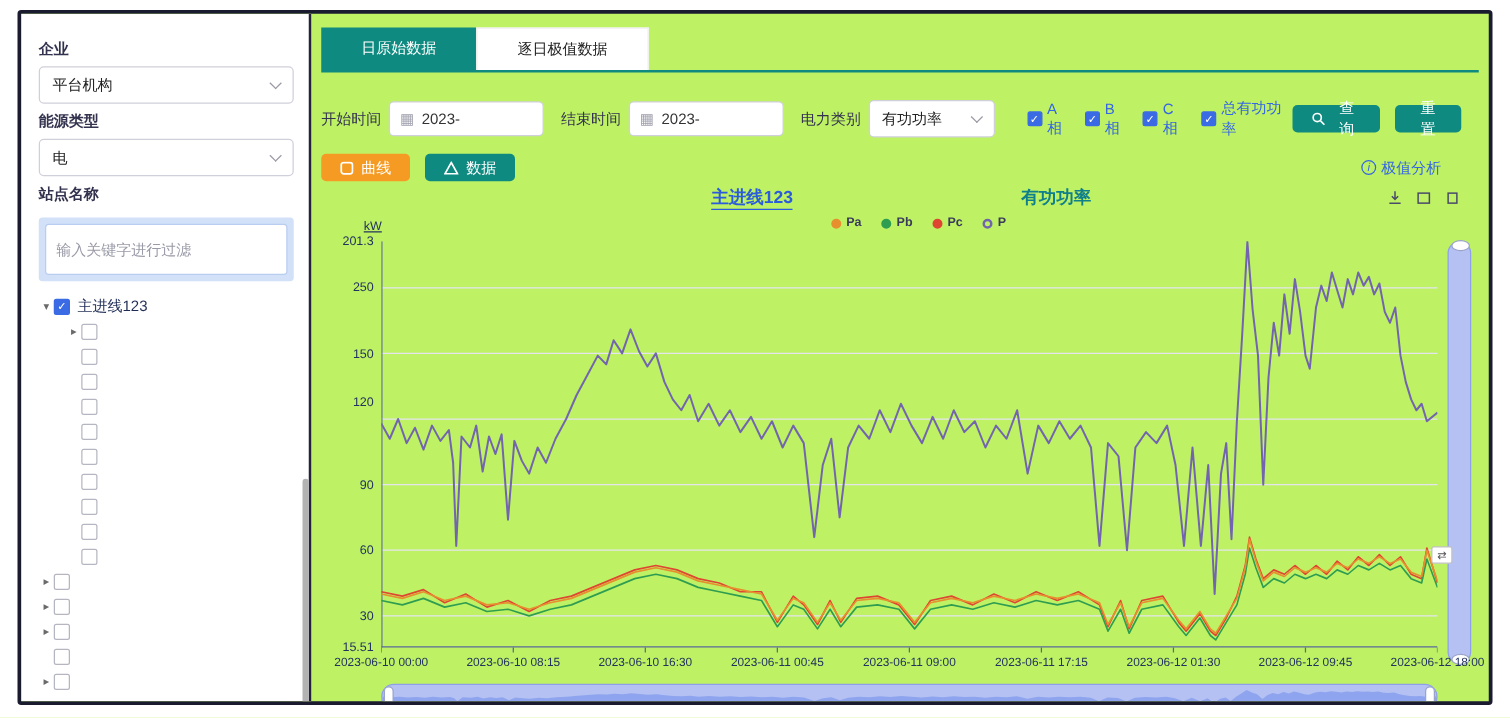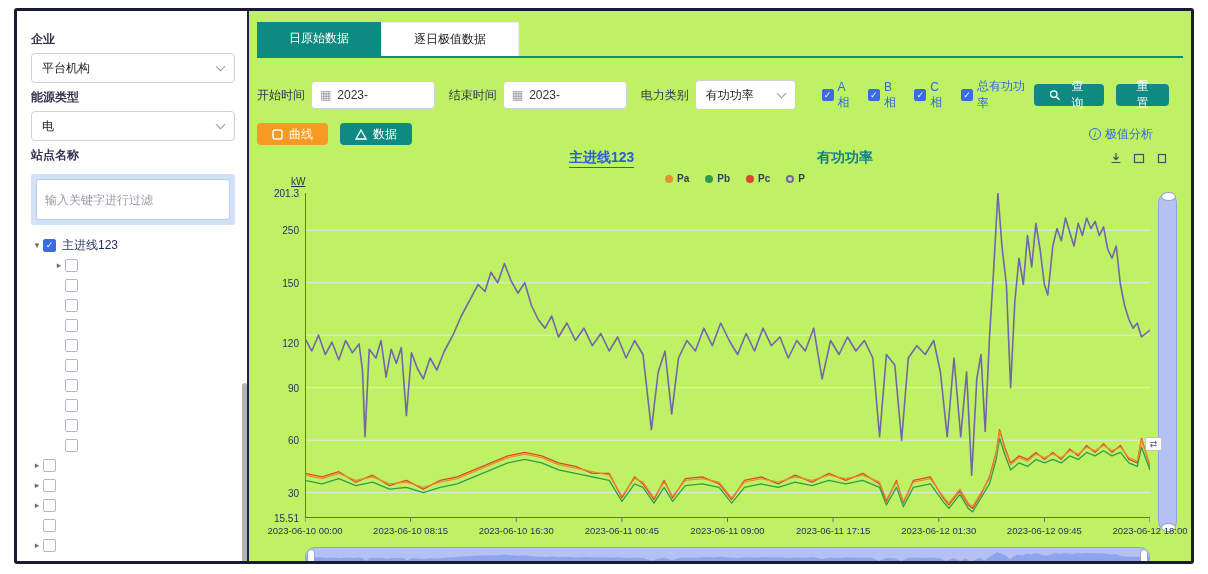--- a/index.html
+++ b/index.html
@@ -335,20 +335,20 @@
         <div class="xlab" style="left: 317.875px; top: 378px;">2023-06-11 00:45</div>
         <div class="xlab" style="left: 423.5px; top: 378px;">2023-06-11 09:00</div>
         <div class="xlab" style="left: 529.125px; top: 378px;">2023-06-11 17:15</div>
         <div class="xlab" style="left: 634.75px; top: 378px;">2023-06-12 01:30</div>
         <div class="xlab" style="left: 740.375px; top: 378px;">2023-06-12 09:45</div>
         <div class="xlab" style="left: 846px; top: 378px;">2023-06-12 18:00</div>
         <div class="ylab" style="top: 366px;">15.51</div>
         <div class="ylab" style="top: 340.653px;">30</div>
         <div class="ylab" style="top: 288.174px;">60</div>
         <div class="ylab" style="top: 235.696px;">90</div>
-        <div class="ylab" style="top: 191px;">120</div>
+        <div class="ylab" style="top: 170px;">120</div>
         <div class="ylab" style="top: 130.738px;">150</div>
         <div class="ylab" style="top: 78.2598px;">250</div>
         <div class="ylab" style="top: 41px;">201.3</div>
       </div>
 
   </main>
 </div>
 
 </body></html>

